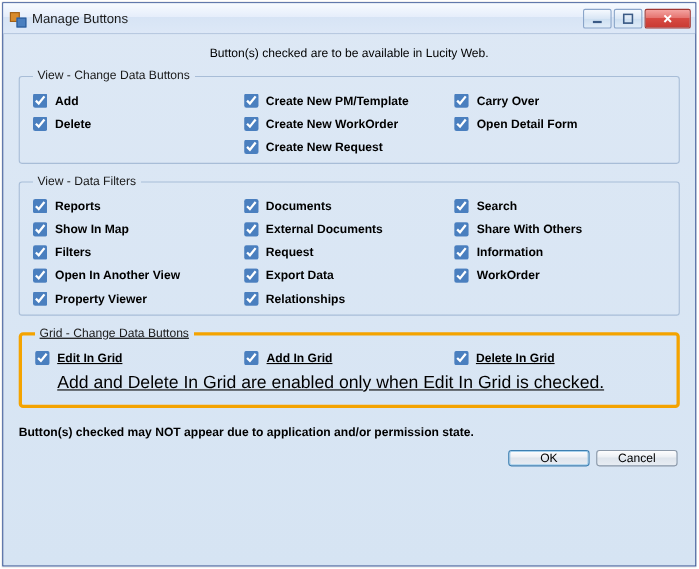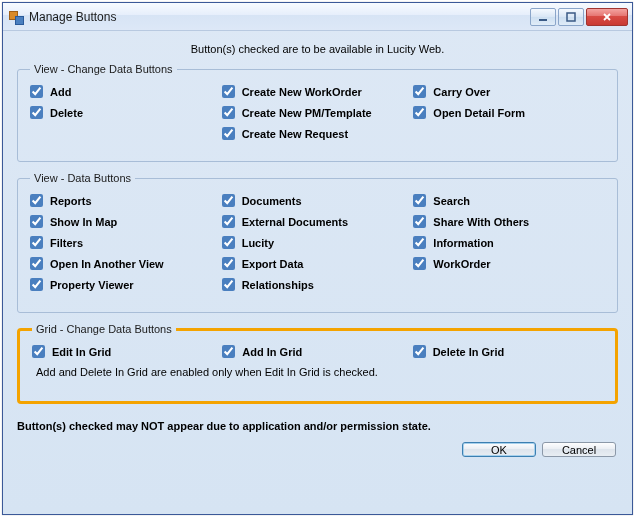--- a/index.html
+++ b/index.html
@@ -90,31 +90,32 @@
   }
   .headline {
     text-align: center;
     font-weight: normal;
     padding: 6px 0 8px 0;
   }
   fieldset.group {
     border: 1px solid #a8bdd7;
     border-radius: 3px;
     margin: 0 0 10px 0;
-    padding: 10px 12px 21px 12px;
+    padding: 10px 12px 8px 12px;
     background: transparent;
   }
   fieldset.group legend {
     padding: 0 4px;
     font-size: 11px;
     color: #1a1a1a;
   }
   fieldset.highlight {
     border: 3px solid #f4a300;
     border-radius: 4px;
+    text-decoration: underline;
   }
   .cols {
     display: flex;
   }
   .col {
     flex: 1;
     display: flex;
     flex-direction: column;
     gap: 8px;
   }
@@ -125,22 +126,23 @@
     font-weight: bold;
     white-space: nowrap;
   }
   .chk input[type=checkbox] {
     width: 13px;
     height: 13px;
     margin: 0;
     accent-color: #4a7fbf;
   }
   .note {
-    font-size: 11px;
+    font-size: 16px;
     padding: 8px 4px 2px 4px;
+    margin-left: 16px;
   }
   .footnote {
     text-align: left;
     font-weight: bold;
     padding: 6px 0 10px 0;
   }
   .buttons {
     display: flex;
     justify-content: flex-end;
     gap: 6px;
@@ -201,46 +203,46 @@
               <span>Add</span>
             </label>
             <label class="chk">
               <input type="checkbox" checked="" style="">
               <span>Delete</span>
             </label>
           </div>
         <div class="col">
             <label class="chk">
               <input type="checkbox" checked="" style="">
+              <span>Create New PM/Template</span>
+            </label>
+            <label class="chk">
+              <input type="checkbox" checked="" style="">
               <span>Create New WorkOrder</span>
             </label>
             <label class="chk">
               <input type="checkbox" checked="" style="">
-              <span>Create New PM/Template</span>
-            </label>
-            <label class="chk">
-              <input type="checkbox" checked="" style="">
               <span>Create New Request</span>
             </label>
           </div>
         <div class="col">
             <label class="chk">
               <input type="checkbox" checked="" style="">
               <span>Carry Over</span>
             </label>
             <label class="chk">
               <input type="checkbox" checked="" style="">
               <span>Open Detail Form</span>
             </label>
           </div>
       </div>
     </fieldset>
 
     <fieldset class="group">
-      <legend>View - Data Buttons</legend>
+      <legend>View - Data Filters</legend>
       <div class="cols">
         <div class="col">
             <label class="chk">
               <input type="checkbox" checked="" style="">
               <span>Reports</span>
             </label>
             <label class="chk">
               <input type="checkbox" checked="" style="">
               <span>Show In Map</span>
             </label>
@@ -261,21 +263,21 @@
             <label class="chk">
               <input type="checkbox" checked="" style="">
               <span>Documents</span>
             </label>
             <label class="chk">
               <input type="checkbox" checked="" style="">
               <span>External Documents</span>
             </label>
             <label class="chk">
               <input type="checkbox" checked="" style="">
-              <span>Lucity</span>
+              <span>Request</span>
             </label>
             <label class="chk">
               <input type="checkbox" checked="" style="">
               <span>Export Data</span>
             </label>
             <label class="chk">
               <input type="checkbox" checked="" style="">
               <span>Relationships</span>
             </label>
           </div>

